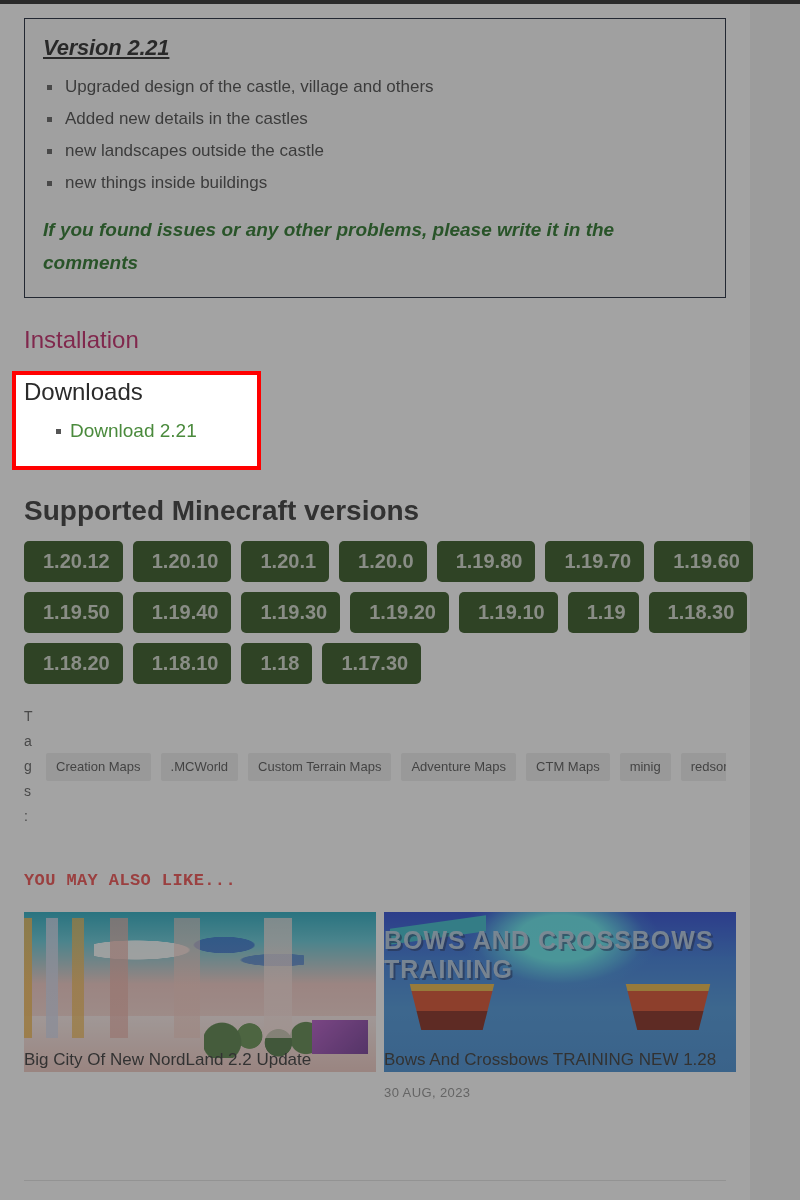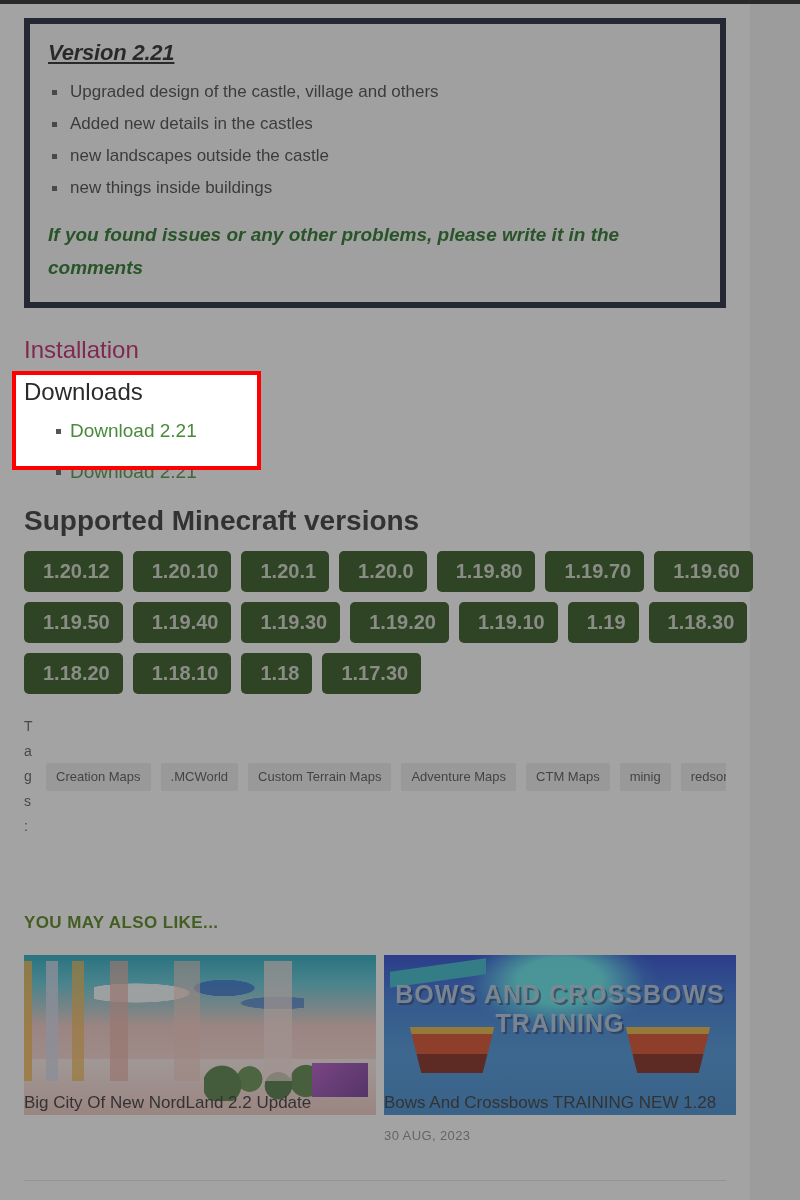--- a/index.html
+++ b/index.html
@@ -47,21 +47,21 @@
   }
 
   .content {
     padding: 0 24px;
   }
 
   
   .changelog-card {
     margin: 14px 0 0 24px;
     width: 702px;
-    border: 6px solid #0f172a;
+    border: 1px solid #0f172a;
     background: #fafafa;
     padding: 16px 18px 18px 18px;
   }
 
   .version-heading {
     font-size: 22px;
     font-weight: bold;
     font-style: italic;
     text-decoration: underline;
     color: #1a1a1a;
@@ -191,23 +191,24 @@
     padding: 6px 10px;
     white-space: nowrap;
     border-radius: 2px;
     line-height: 16px;
   }
 
   
   .ymal-heading {
     font-size: 17px;
     font-weight: bold;
-    color: #4d7c0f;
+    color: #ef4444;
     letter-spacing: 0.4px;
-    margin-top: 74px;
+    margin-top: 42px;
+    font-family: Liberation Mono, monospace;
   }
 
   .cards {
     display: flex;
     gap: 0px;
     margin-top: 22px;
   }
   .card { width: 352px; position: relative; }
   .card-thumb {
     width: 352px;
@@ -263,22 +264,22 @@
   .thumb-bows {
     background: linear-gradient(180deg, #1f3fd0 0%, #2f74d8 30%, #3f8fd8 60%, #3a86cf 100%);
   }
   .thumb-bows-glow {
     position: absolute; top: -10px; left: 50%;
     transform: translateX(-50%);
     width: 200px; height: 90px;
     background: radial-gradient(ellipse at 50% 40%, rgba(90,235,235,.95) 0 30%, rgba(60,160,220,.2) 60%, transparent 70%);
   }
   .thumb-bows-title {
-    position: absolute; top: 25px; left: 0; right: 0;
-    text-align: center;
+    position: absolute; top: 14px; left: 0; right: 0;
+    text-align: left;
     color: rgba(185,205,225,.92);
     font-size: 25px;
     font-weight: bold;
     letter-spacing: 1px;
     text-shadow: 2px 2px 0 rgba(20,40,90,.6);
     line-height: 29px;
   }
   .thumb-bows-islandL, .thumb-bows-islandR {
     position: absolute; top: 72px;
     width: 96px; height: 46px;

